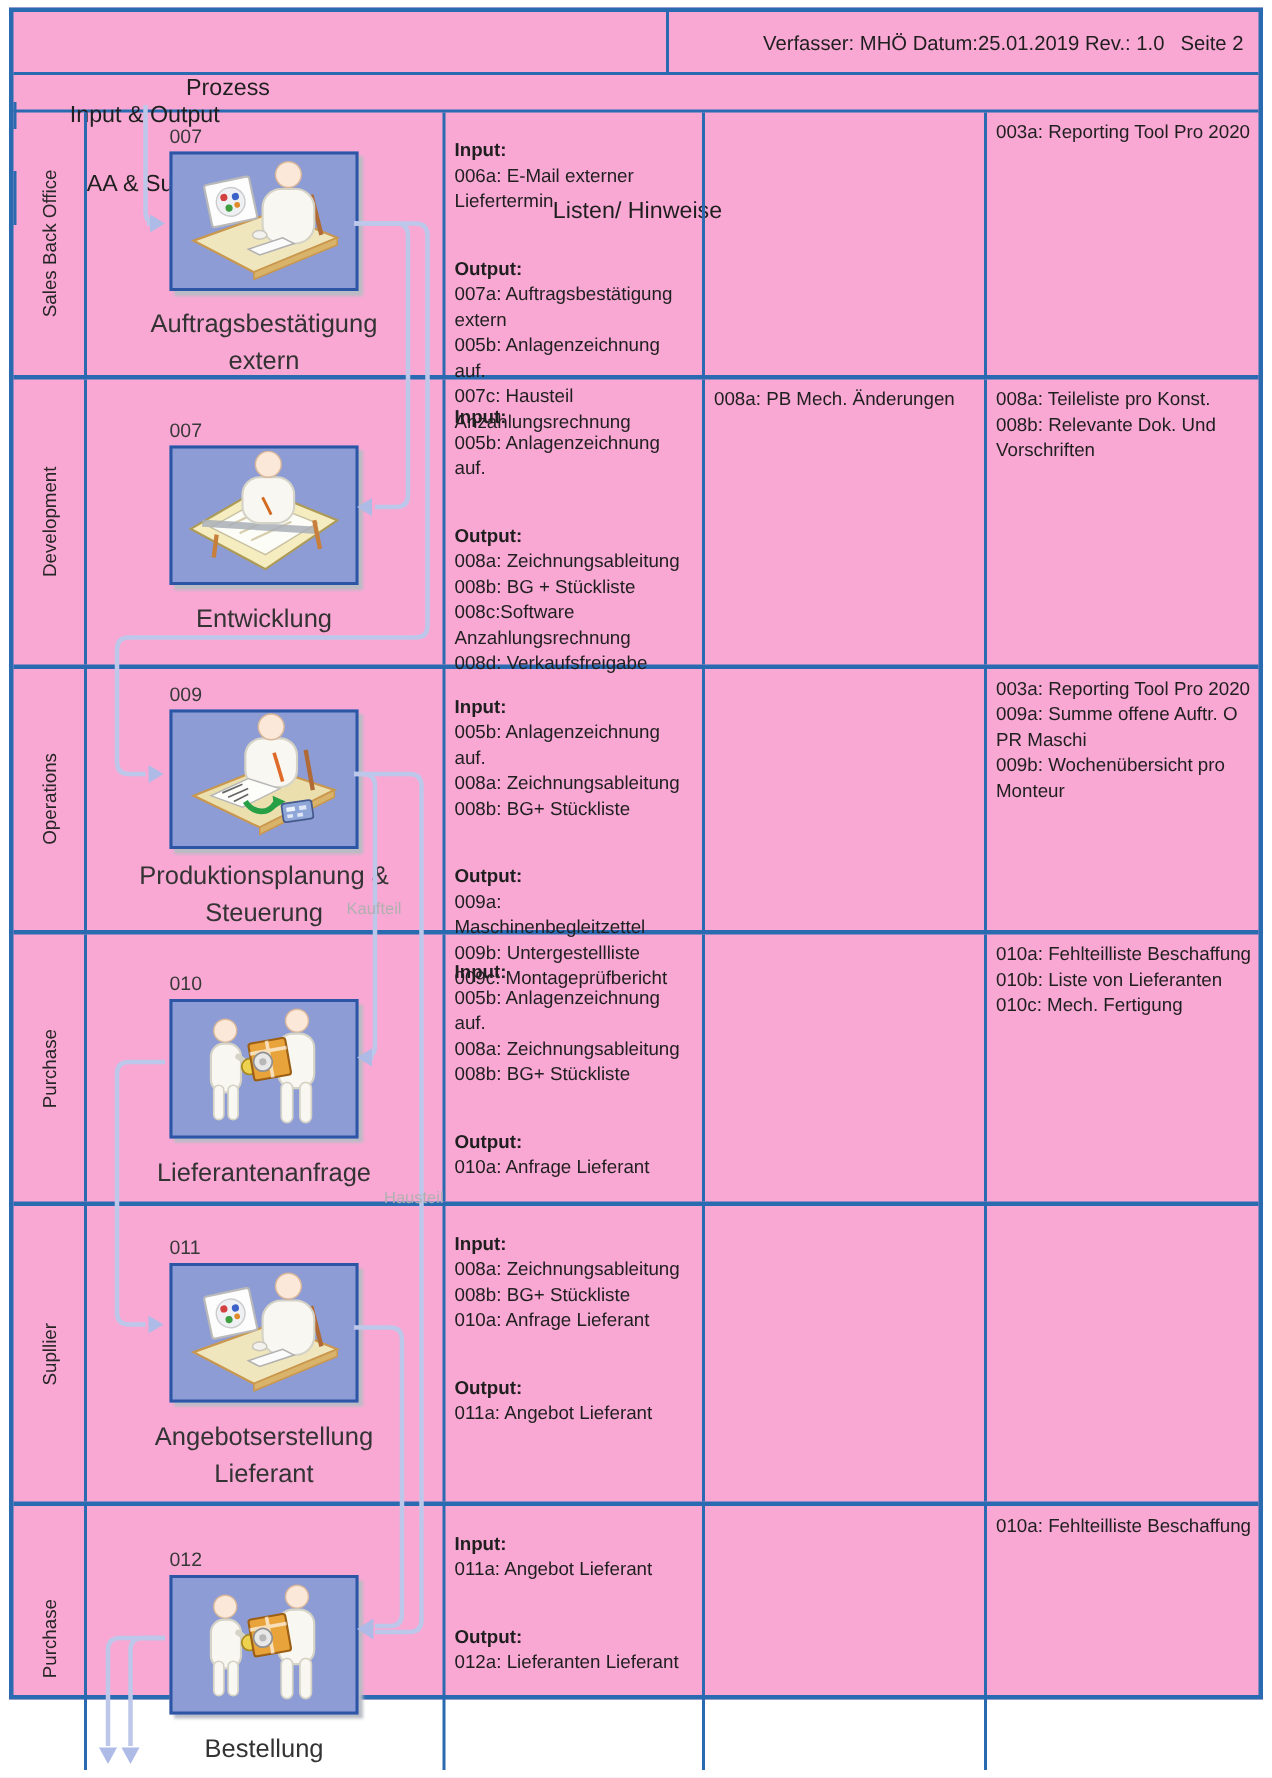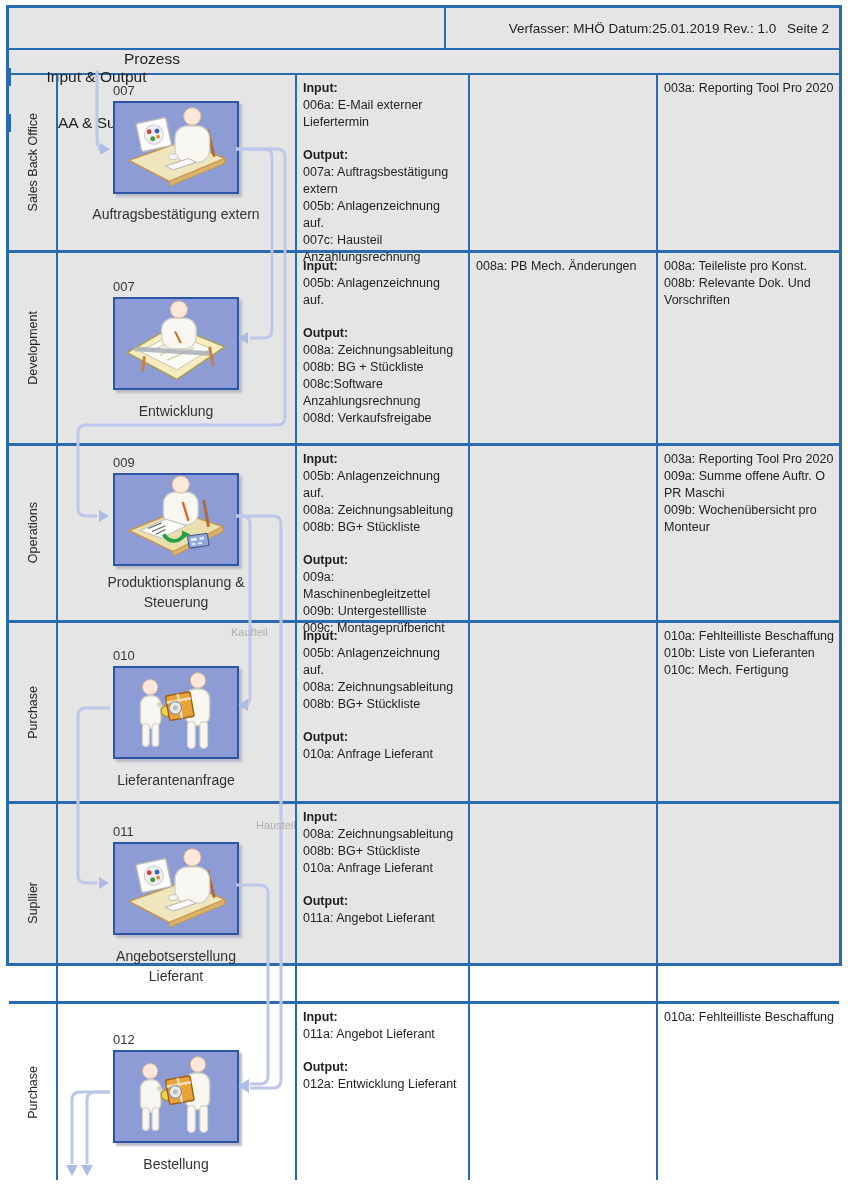--- a/index.html
+++ b/index.html
@@ -3,22 +3,22 @@
 <meta charset="utf-8">
 <style>
   :root{
     --border_blue:#2a6ab0; --box_fill:#8d9cd4; --box_border:#2d55a5;
     --connector:#bdc7ea; --connector_arrow:#aebbe6; --flow_label_gray:#b0b0b0;
     --text_dark:#1f1f1f;
   }
   html,body{margin:0;padding:0;background:#fff;}
   .page{position:relative;width:848px;height:1185px;background:#fff;
         font-family:"Liberation Sans",sans-serif;color:var(--text_dark);overflow:hidden;}
-  .frame{position:absolute;left:6px;top:5px;width:836px;height:961px;
-         border:3px solid var(--border_blue);box-sizing:border-box;background:#e5e5e5;z-index:1;}
+  .frame{position:absolute;left:6px;top:5px;width:836px;height:1128px;
+         border:3px solid var(--border_blue);box-sizing:border-box;background:#f9a8d4;z-index:1;}
   
   .info-row{display:flex;height:42px;border-bottom:2px solid var(--border_blue);box-sizing:border-box;}
   .info-left{width:437px;border-right:2px solid var(--border_blue);box-sizing:border-box;}
   .info-right{flex:1;position:relative;display:flex;align-items:center;justify-content:center;
               font-size:13.5px;}
   .page-num{position:absolute;right:10px;top:0;bottom:0;display:flex;align-items:center;font-size:13.5px;}
   
   .header-row{display:flex;height:25px;border-bottom:2px solid var(--border_blue);box-sizing:border-box;flex-direction:column;}
   .hcell{display:flex;align-items:center;justify-content:center;font-size:15.5px;box-sizing:border-box;}
   .hc1{width:286px;}
@@ -30,31 +30,31 @@
   .lane + .lane{border-top:3px solid var(--border_blue);}
   .lane-label-cell{width:49px;border-right:2px solid var(--border_blue);box-sizing:border-box;
                    display:flex;align-items:center;justify-content:center;}
   .vtext{writing-mode:vertical-rl;transform:rotate(180deg);font-size:12.5px;white-space:nowrap;color:#262626;}
   .process-cell{width:237px;position:relative;box-sizing:border-box;}
   .io-cell,.aa-cell,.listen-cell{box-sizing:border-box;border-left:2px solid var(--border_blue);
         font-size:12.5px;line-height:17px;padding:5px 4px 0 6px;}
   .io-cell{width:173px;}
   .aa-cell{width:188px;}
   .listen-cell{flex:1;}
-  .bold-line{font-weight:bold;}
+  .bold-line{font-weight:bold;margin-top:12px;}
   .blank-line{height:16px;}
   .proc-num{position:absolute;left:55px;width:126px;font-size:13px;color:#383838;}
   .proc-box{position:absolute;left:55px;width:126px;height:93px;background:var(--box_fill);
             border:2px solid var(--box_border);box-sizing:border-box;z-index:4;
             box-shadow:3px 3px 2px #b9bcc4;}
   .proc-box svg{width:100%;height:100%;display:block;}
-  .proc-caption{position:absolute;left:33px;width:170px;text-align:center;font-size:14px;
+  .proc-caption{position:absolute;left:33px;width:170px;text-align:center;font-size:17px;
                 line-height:1.45;color:#333;}
   .connectors{position:absolute;left:0;top:0;z-index:3;pointer-events:none;}
-  .flow-label{position:absolute;font-size:11px;color:var(--flow_label_gray);z-index:6;margin-top:26px;}
+  .flow-label{position:absolute;font-size:11px;color:var(--flow_label_gray);z-index:6;}
 </style>
 </head>
 <body>
 
 <svg width="0" height="0" style="position:absolute" aria-hidden="true">
   <defs>
     <symbol id="icon-person-at-computer" viewBox="0 0 126 93">
       <polygon points="14,60 70,40 114,58 56,82" fill="#f0e6bd" stroke="#c9974d" stroke-width="1.5"></polygon>
       <polygon points="56,82 114,58 114,63 56,87" fill="#d9b36a" stroke="#c9974d" stroke-width="1"></polygon>
       <path d="M96,28 l7,28" stroke="#b06a35" stroke-width="3" fill="none"></path>
@@ -129,20 +129,21 @@
       <div class="info-right">
         <span>Verfasser: MHÖ  Datum:25.01.2019  Rev.: 1.0</span>
         <span class="page-num">Seite 2</span>
       </div>
     </div>
 
     <div class="header-row">
       <div class="hcell hc1">Prozess</div>
       <div class="hcell hc2">Input &amp; Output</div>
       <div class="hcell hc3">AA &amp; Sub-PB</div>
+      <div class="hcell hc4">Listen/ Hinweise</div>
     </div>
 
     <div class="lane" style="height:175px">
       <div class="lane-label-cell">
         <span class="vtext">Sales Back Office</span>
         </div>
       <div class="process-cell">
         <div class="proc-num" style="top:8px">007</div>
         <div class="proc-box" style="top:26px">
           <svg viewBox="0 0 126 93">
@@ -297,21 +298,21 @@
               <use href="#icon-package-handover" xlink:href="#icon-package-handover"></use>
             </svg>
           </div>
         <div class="proc-caption" style="top:150px">Bestellung</div>
       </div>
       <div class="io-cell">
           <div class="bold-line">Input:</div>
           <div>011a: Angebot Lieferant</div>
           <div class="blank-line"></div>
           <div class="bold-line">Output:</div>
-          <div>012a: Entwicklung Lieferant</div>
+          <div>012a: Lieferanten Lieferant</div>
         </div>
       <div class="aa-cell"></div>
       <div class="listen-cell">
           <div>010a: Fehlteilliste Beschaffung</div>
         </div>
     </div>
   </div>
 
   <svg class="connectors" width="848" height="1185">
     <g stroke="var(--connector)" stroke-width="3" fill="none">

